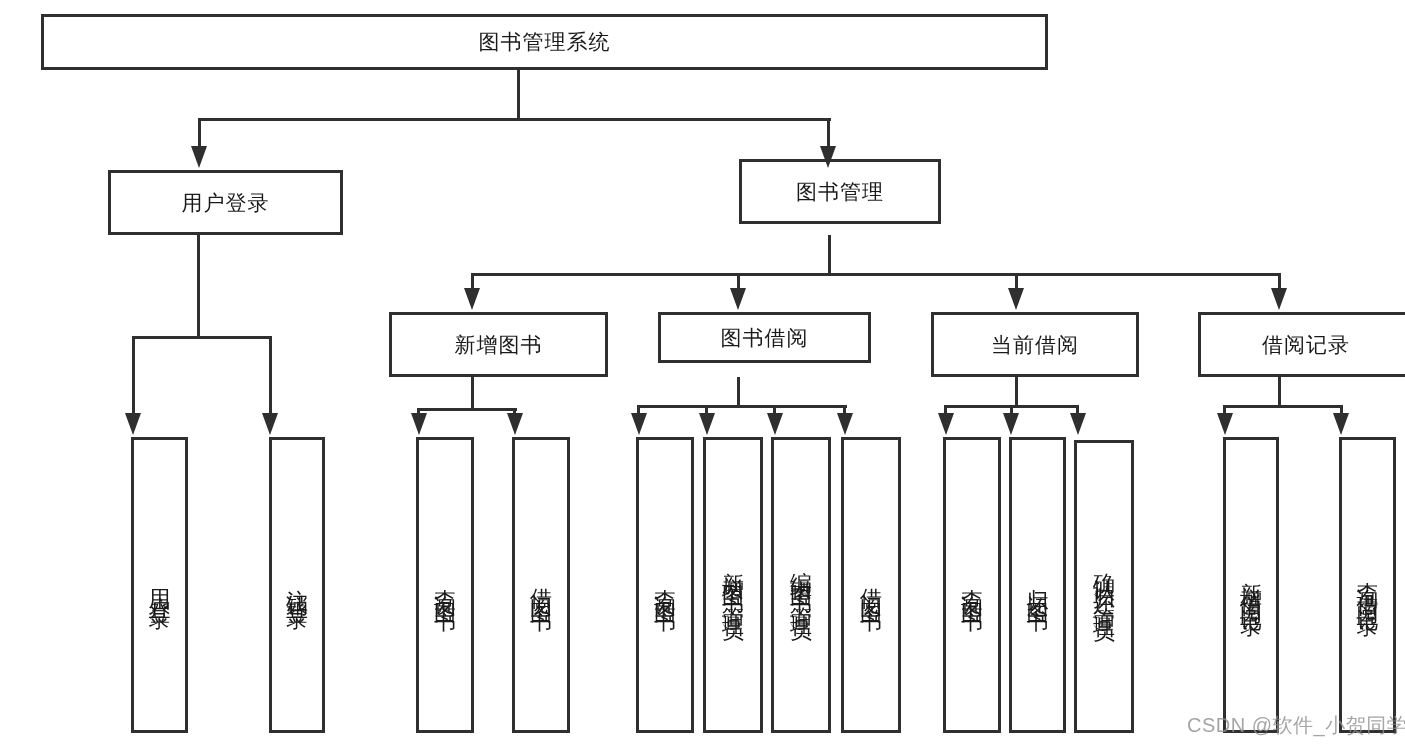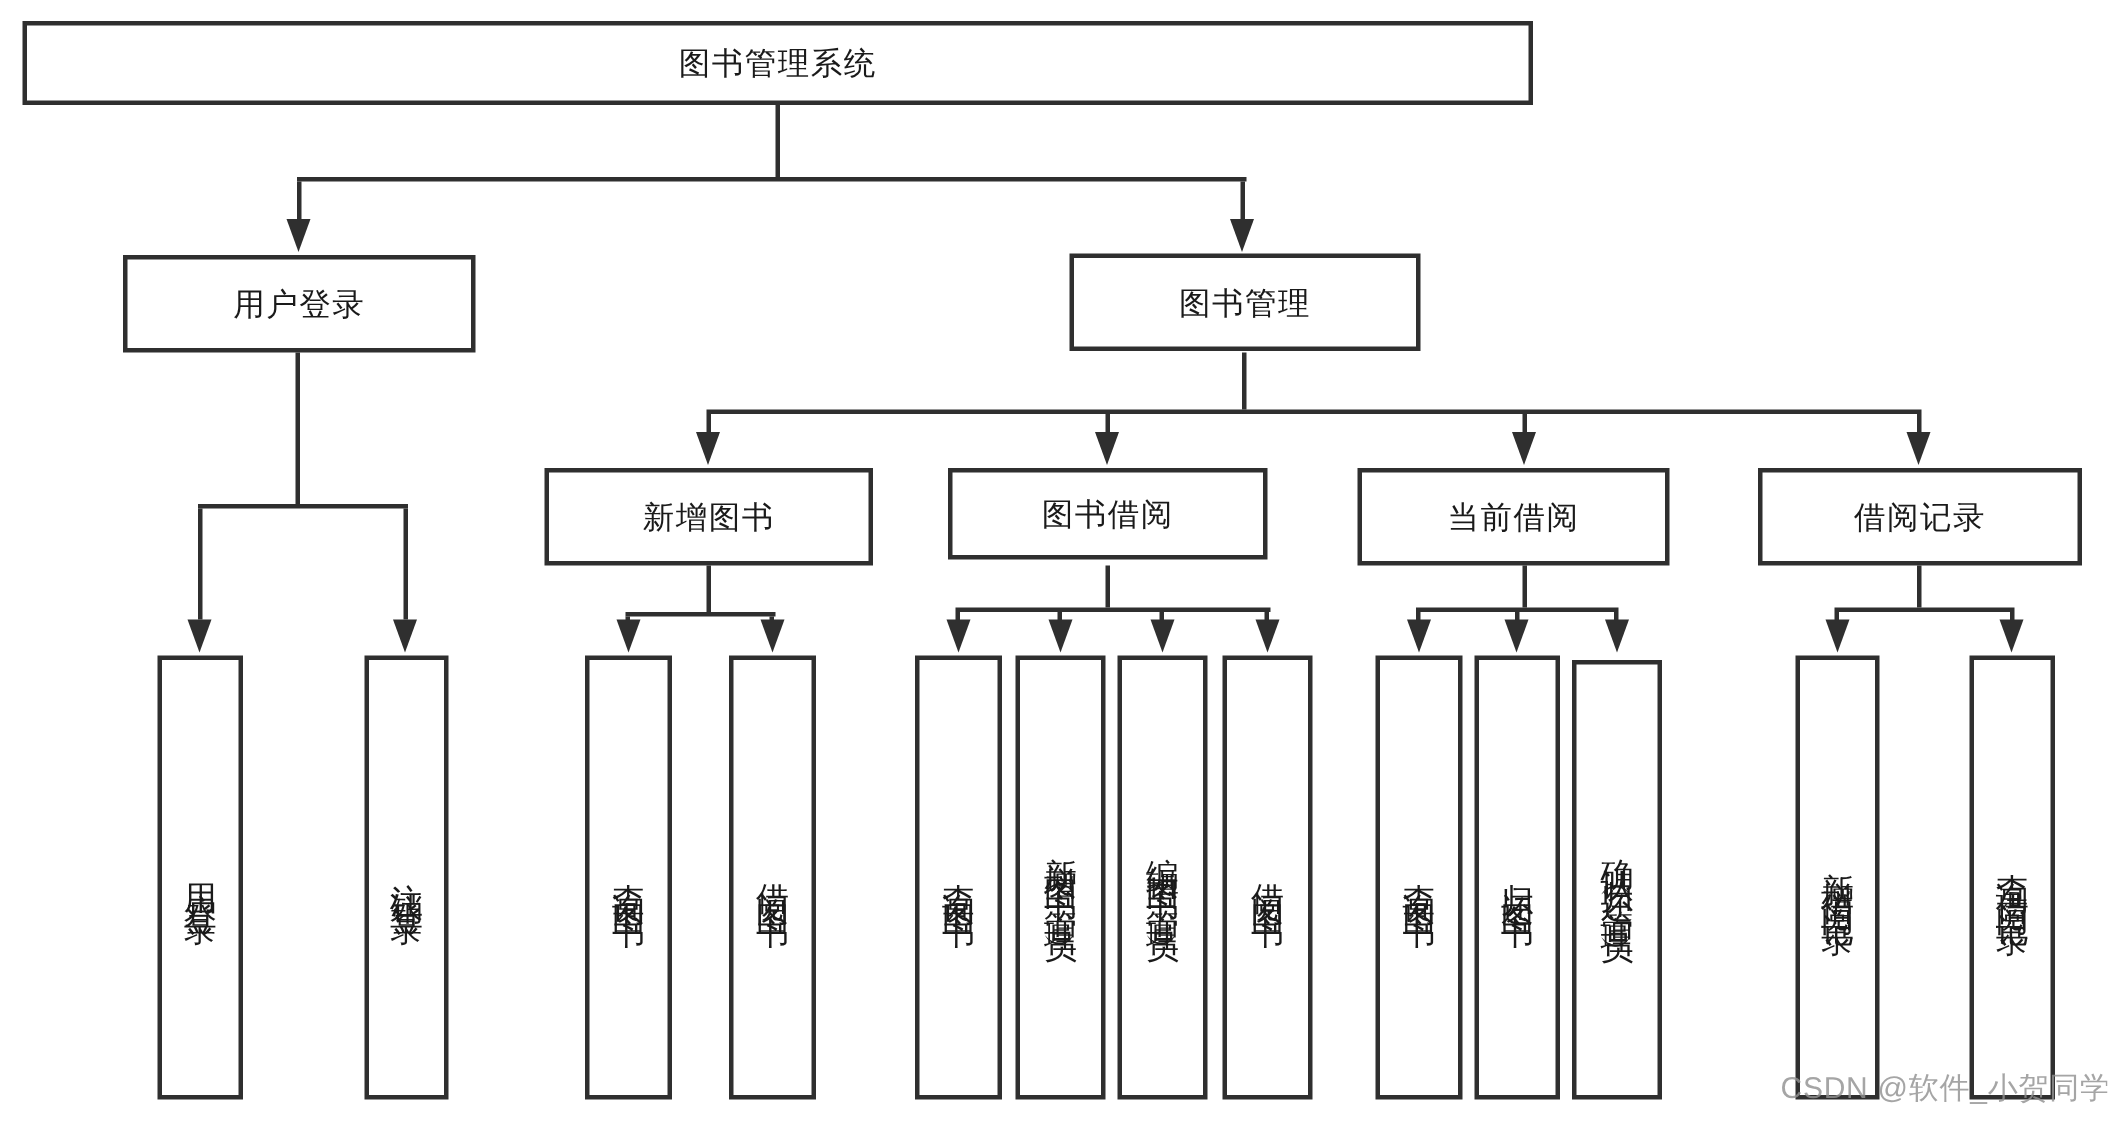--- a/index.html
+++ b/index.html
@@ -11,20 +11,21 @@
     font-family:"Liberation Sans","DejaVu Sans",sans-serif;
   }
   .hbox,.vbox{
     position:absolute;
     box-sizing:border-box;
     border:3px solid #2f2f2f;
     background:#ffffff;
     display:flex;
     align-items:center;
     justify-content:center;
+    margin-left:26px;
   }
   .hlabel{
     font-size:21px;
     color:#1a1a1a;
     letter-spacing:1px;
     white-space:nowrap;
   }
   .vlabel{
     writing-mode:vertical-lr;
     text-orientation:mixed;
@@ -59,28 +60,28 @@
 
 <div id="canvas">
 
   <div class="hbox" style="left:15px;top:14px;width:1007px;height:56px">
     <span class="hlabel">图书管理系统</span>
   </div>
 
   <div class="hbox" style="left:82px;top:170px;width:235px;height:65px">
     <span class="hlabel">用户登录</span>
   </div>
-  <div class="hbox" style="left:713px;top:169px;width:234px;height:65px">
+  <div class="hbox" style="left:713px;top:159px;width:202px;height:65px">
     <span class="hlabel">图书管理</span>
   </div>
 
   <div class="hbox" style="left:363px;top:312px;width:219px;height:65px">
     <span class="hlabel">新增图书</span>
   </div>
-  <div class="hbox" style="left:632px;top:312px;width:213px;height:61px">
+  <div class="hbox" style="left:632px;top:312px;width:213px;height:51px">
     <span class="hlabel">图书借阅</span>
   </div>
   <div class="hbox" style="left:905px;top:312px;width:208px;height:65px">
     <span class="hlabel">当前借阅</span>
   </div>
   <div class="hbox" style="left:1172px;top:312px;width:216px;height:65px">
     <span class="hlabel">借阅记录</span>
   </div>
 
   <div class="vbox" style="left:105px;top:437px;width:57px;height:296px">

